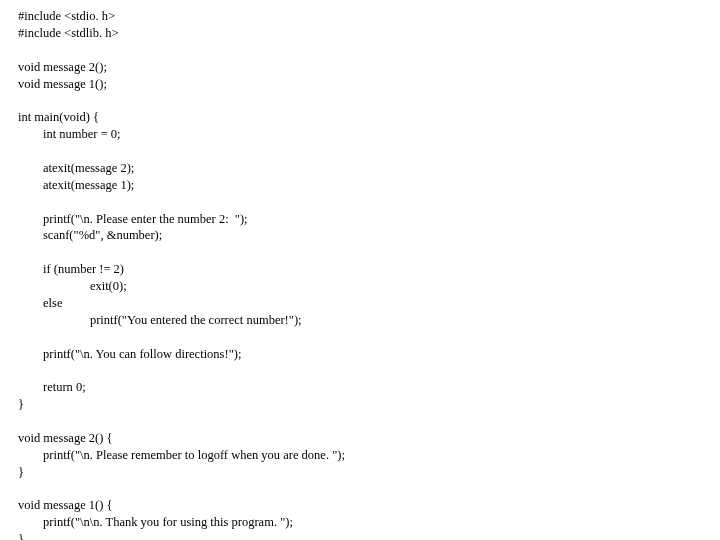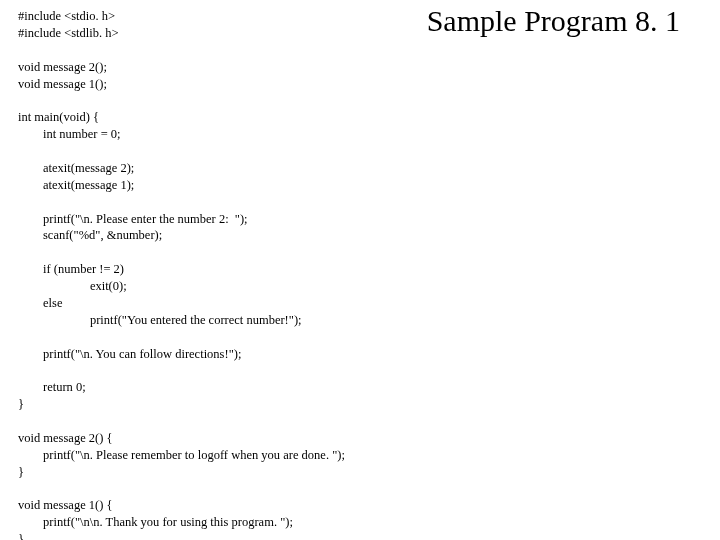--- a/index.html
+++ b/index.html
@@ -31,21 +31,20 @@
     font-size: 12.5px;
     line-height: 1.35;
     white-space: pre;
     font-family: "Times New Roman", Times, serif;
   }
 </style>
 </head>
 <body>
 
 <div class="slide">
-  <div class="title">Sample Program 8. 1</div>
   <div class="code">#include &lt;stdio. h&gt;
 #include &lt;stdlib. h&gt;
 
 void message 2();
 void message 1();
 
 int main(void) {
         int number = 0;
 
         atexit(message 2);

